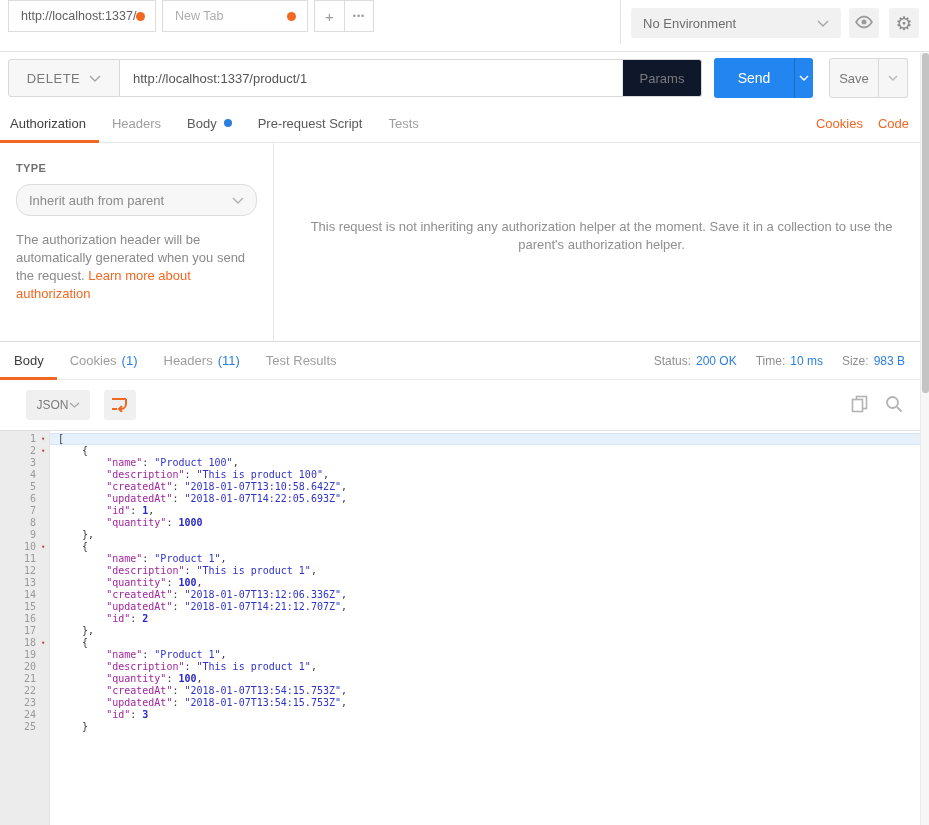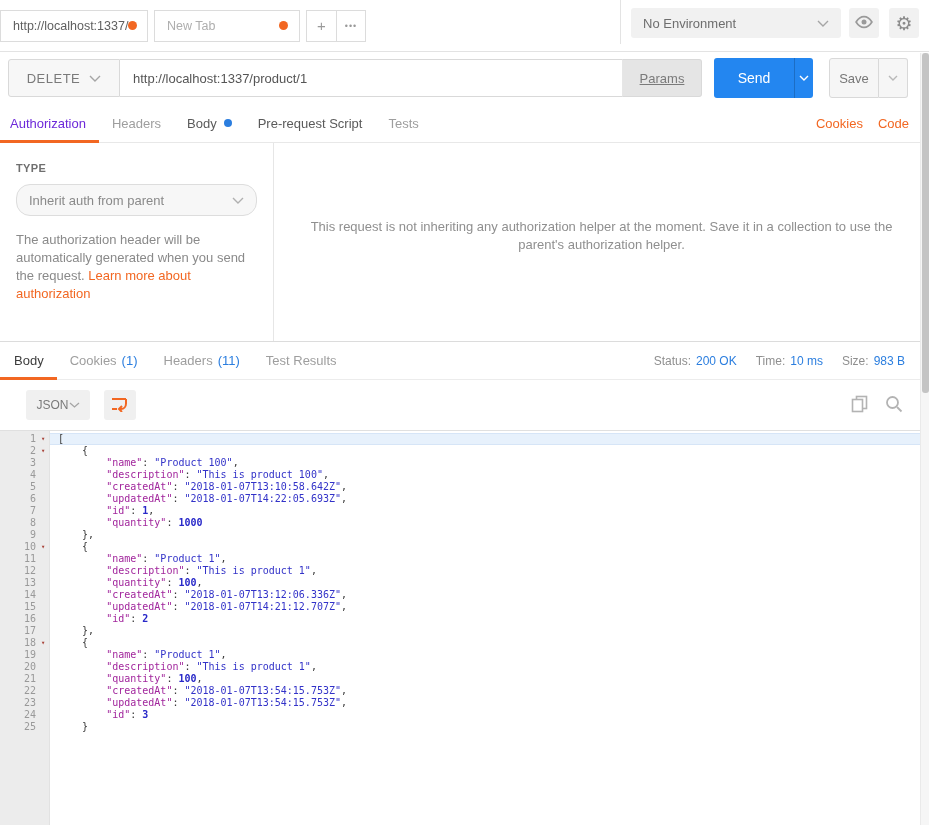--- a/index.html
+++ b/index.html
@@ -2,21 +2,21 @@
 <html style="--orange: #F26722; --send-blue: #2386F0; --info-blue: #2B7EDF; --json-key: #A1259C; --json-str: #3232C8; --json-num: #2828C8; --active-line: #E7F1FC;"><head>
 <meta charset="utf-8">
 <style>
   * { margin:0; padding:0; box-sizing:border-box; }
   html,body { background:#fff; }
   body { font-family:"Liberation Sans", sans-serif; }
   .app { position:relative; width:929px; height:825px; background:#fff; overflow:hidden; }
 
   
   .topbar { height:52px; border-bottom:1px solid #e3e3e3; display:flex; }
-  .tabs-area { width:620px; display:flex; align-items:center; }
+  .tabs-area { width:620px; display:flex; align-items:flex-start; padding-left:8px; }
   .req-tab { height:32px; border:1px solid #dcdcdc; background:#fff; display:flex; align-items:center;
              padding:0 11px 0 12px; font-size:12.5px; cursor:pointer; }
   .req-tab.active { color:#5f5f5f; width:148px; }
   .req-tab.inactive { color:#aeaeae; width:146px; margin-left:6px; }
   .unsaved-dot { width:9px; height:9px; border-radius:50%; background:var(--orange); margin-left:auto; flex:none; }
   .tab-btn-group { display:flex; margin-left:6px; border:1px solid #dcdcdc; height:32px; }
   .tab-sq-btn { width:29px; height:30px; background:#fff; border:none; color:#9a9a9a; cursor:pointer;
                 display:flex; align-items:center; justify-content:center; font-size:15px; }
   .tab-sq-btn + .tab-sq-btn { border-left:1px solid #dcdcdc; font-size:9px; letter-spacing:1px; }
   .topbar-divider { width:1px; height:44px; background:#e3e3e3; }
@@ -28,40 +28,40 @@
                   display:flex; align-items:center; justify-content:center; color:#9a9a9a; }
   .top-icon-btn.gear { margin-left:2px; color:#8b8b8b; font-size:19px; }
 
   
   .request-bar { height:52px; display:flex; align-items:center; padding:0 8px; }
   .method-select { width:112px; height:38px; background:#f7f7f7; border:1px solid #d9d9d9; border-radius:3px 0 0 3px;
                    display:flex; align-items:center; justify-content:center; gap:9px; color:#7a7a7a; font-size:13px;
                    letter-spacing:0.5px; cursor:pointer; flex:none; }
   .url-input { flex:1; height:38px; border:1px solid #d9d9d9; border-left:none; background:#fff; display:flex;
                align-items:center; padding:0 13px; font-size:13px; color:#555; cursor:text; }
-  .params-btn { width:80px; height:38px; background:#e5e5e5; border:1px solid #d9d9d9; border-left:1px solid #e6e6e6;
-                margin-left:-1px; border-radius:0 3px 3px 0; color:#7a7a7a; font-size:13px; cursor:pointer; flex:none;text-decoration:underline; }
+  .params-btn { width:80px; height:38px; background:#0f172a; border:1px solid #d9d9d9; border-left:1px solid #e6e6e6;
+                margin-left:-1px; border-radius:0 3px 3px 0; color:#7a7a7a; font-size:13px; cursor:pointer; flex:none; }
   .send-group { display:flex; margin-left:12px; flex:none; }
   .send-btn { width:80px; height:40px; background:var(--send-blue); color:#fff; border:none; border-radius:3px 0 0 3px;
               font-size:14px; cursor:pointer; }
   .send-caret { width:19px; height:40px; background:var(--send-blue); border:none; border-left:1px solid rgba(0,0,0,0.18);
                 border-radius:0 3px 3px 0; color:#fff; cursor:pointer; display:flex; align-items:center; justify-content:center; }
   .save-group { display:flex; margin-left:16px; margin-right:13px; flex:none; }
   .save-btn { width:50px; height:40px; background:#f6f6f6; border:1px solid #d9d9d9; border-radius:3px 0 0 3px;
               color:#777; font-size:13px; cursor:pointer; }
   .save-caret { width:29px; height:40px; background:#f6f6f6; border:1px solid #d9d9d9; border-left:none; border-radius:0 3px 3px 0;
                 color:#b0b0b0; cursor:pointer; display:flex; align-items:center; justify-content:center; }
 
   
   .req-tabs { height:39px; display:flex; align-items:center; border-bottom:1px solid #e8e8e8; position:relative; }
   .rq-tab { height:100%; display:flex; align-items:center; padding:0 13px; font-size:13px; color:#5a5a5a;
             cursor:pointer; position:relative; }
   .rq-tab.first { padding-left:10px; }
   .rq-tab.muted { color:#9e9e9e; }
-  .rq-tab.active { color:#6d28d9; }
+  .rq-tab.active { color:#404040; }
   .rq-tab.active::after { content:""; position:absolute; left:0; right:0; bottom:-1px; height:3px; background:var(--orange); }
   .body-dot { width:8px; height:8px; border-radius:50%; background:var(--info-blue); margin-left:7px; }
   .tab-links { position:absolute; right:20px; display:flex; gap:15px; }
   .tab-link { color:var(--orange); font-size:13px; cursor:pointer; }
 
   
   .auth-panel { height:198px; display:flex; }
   .auth-left { width:274px; border-right:1px solid #e6e6e6; padding:19px 16px 0; flex:none; }
   .type-label { font-size:11px; font-weight:bold; color:#6f6f6f; letter-spacing:0.4px; margin-bottom:10px; }
   .type-select { width:100%; height:32px; background:#f7f7f7; border:1px solid #ddd; border-radius:14px;

